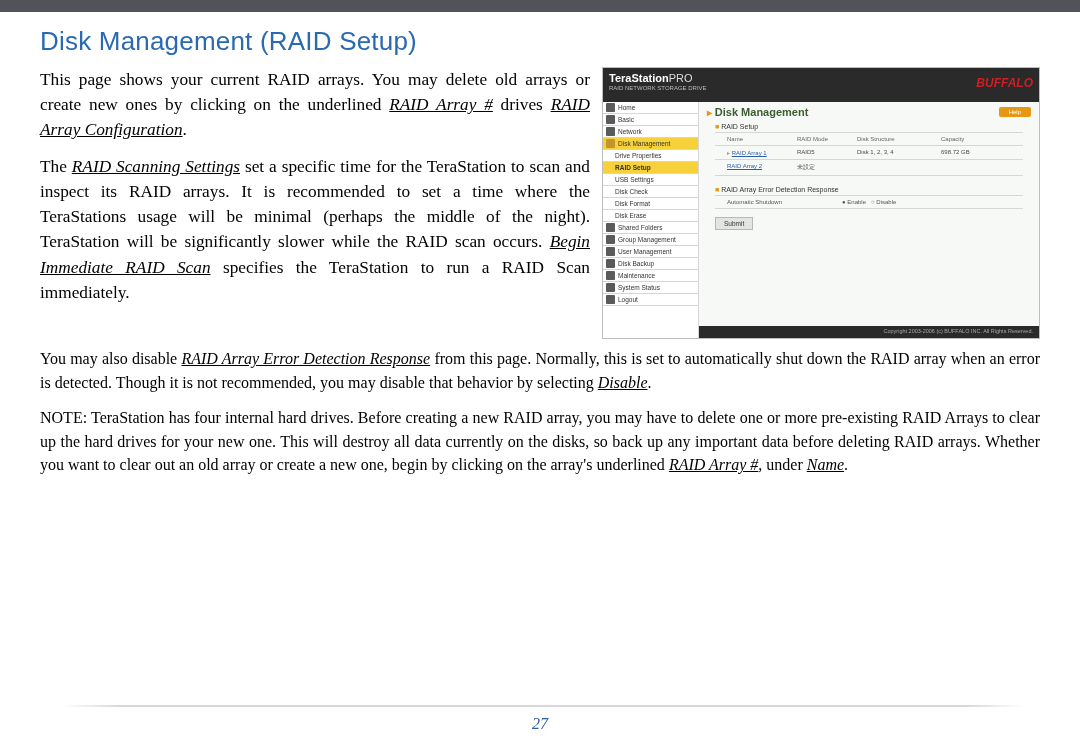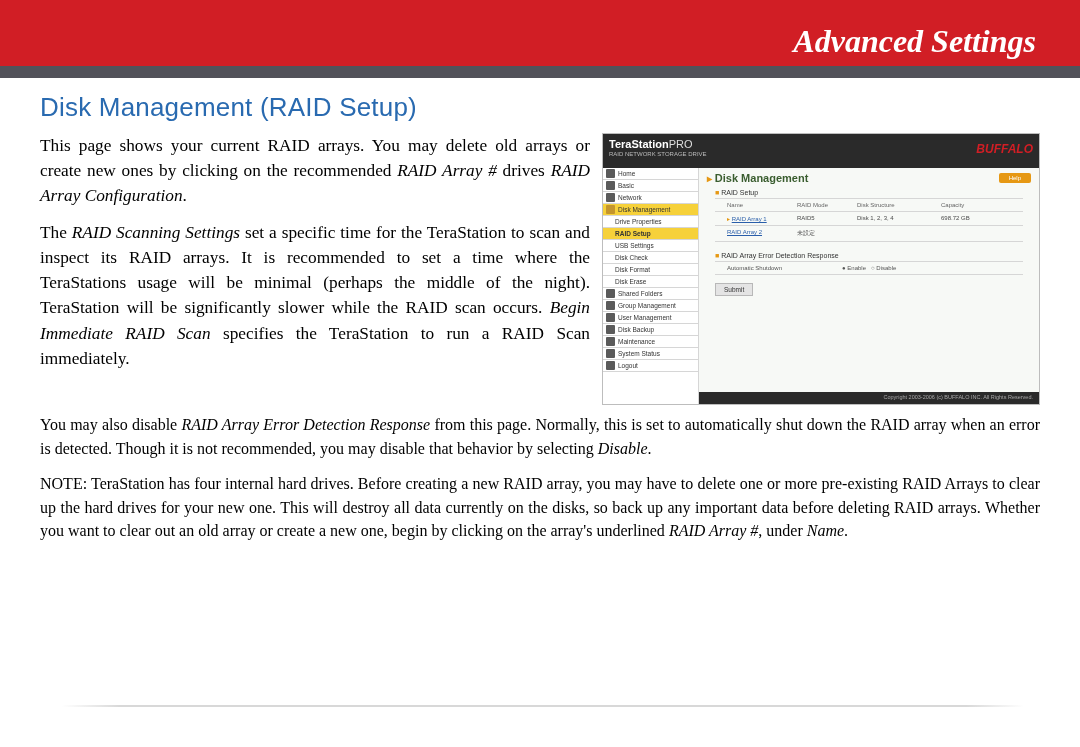--- a/index.html
+++ b/index.html
@@ -45,29 +45,26 @@
   .ss-table .link { color:#2a5eaa; text-decoration:underline; }
   .ss-table .bullet::before { content:"▸ "; color:#e69813; }
   .ss-main .sect-lbl2 { font-size:7px; color:#333; padding:10px 0 2px 16px; }
   .ss-main .sect-lbl2::before { content:"■ "; color:#e69813; }
   .ss-opt-row { margin:0 16px; border-top:1px solid #d6d6d6; border-bottom:1px solid #d6d6d6; padding:3px 0 3px 12px; font-size:6px; color:#555; display:flex; gap:60px; }
   .ss-submit { margin:8px 16px; background:#e4e4e4; border:1px solid #b8b8b8; font-size:6.5px; color:#333; padding:2px 8px; display:inline-block; }
   .ss-footer { position:absolute; bottom:0; left:0; right:0; background:#2a2a2a; height:12px; color:#a8a8a8; font-size:5.5px; text-align:right; padding:2px 6px 0 0; font-family:Arial,sans-serif; }
   .wide-text { font-size:16px; line-height:1.47; clear:both; }
   .footer-rule { position:absolute; left:62px; right:56px; bottom:40px; height:2px; background:linear-gradient(to right, rgba(238,238,238,0) 0%, #d8d8d8 6%, #d8d8d8 94%, rgba(238,238,238,0) 100%); }
   .page-num { position:absolute; left:0; right:0; bottom:14px; text-align:center; font-style:italic; color:#2b5e9c; font-size:16px; }
-  em, .ital { font-style:italic; }
+  em, .ital { font-style:italic;text-decoration:underline; }
 </style>
 </head>
 <body>
 
 <div class="page">
-  <div class="red-band">
-    <div class="title">Advanced Settings</div>
-  </div>
   <div class="grey-bar"></div>
 
   <div class="content">
     <div class="section-title">Disk Management (RAID Setup)</div>
 
     <div class="two-col">
 
       <div class="float-figure">
         <div class="ss-header">
           <div class="prod"><span>TeraStation</span><span class="pro">PRO</span></div>
@@ -171,32 +168,33 @@
               <span>● <span>Enable</span> &nbsp; ○ <span>Disable</span></span>
             </div>
             <div class="ss-submit">Submit</div>
             <div class="ss-footer">Copyright 2003-2006 (c) BUFFALO INC. All Rights Reserved.</div>
           </div>
         </div>
       </div>
 
       <div class="left-text">
         <p class="para">
-          <span>This page shows your current RAID arrays.  You may delete old arrays or create new ones by clicking on the recommended </span><em>RAID Array #</em><span> drives </span><em>RAID Array Configuration</em><span>.</span>
+          <span>This page shows your current RAID arrays.  You may delete old arrays or create new ones by clicking on the underlined </span><em>RAID Array #</em><span> drives </span><em>RAID Array Configuration</em><span>.</span>
         </p>
         <p class="para">
           <span>The </span><em>RAID Scanning Settings</em><span> set a specific time for the TeraStation to scan and inspect its RAID arrays.  It is recommended to set a time where the TeraStations usage will be minimal (perhaps the middle of the night).  TeraStation will be significantly slower while the RAID scan occurs. </span><em>Begin Immediate RAID Scan</em><span> specifies the TeraStation to run a RAID Scan immediately.</span>
         </p>
       </div>
     </div>
 
     <div class="wide-text">
       <p class="para">
         <span>You may also disable </span><em>RAID Array Error Detection Response</em><span> from this page.  Normally, this is set to automatically shut down the RAID array when an error is detected.  Though it is not recommended, you may disable that behavior by selecting </span><em>Disable</em><span>.</span>
       </p>
       <p class="para">
         <span>NOTE: TeraStation has four internal hard drives.  Before creating a new RAID array, you may have to delete one or more pre-existing RAID Arrays to clear up the hard drives for your new one.  This will destroy all data currently on the disks, so back up any important data before deleting RAID arrays.  Whether you want to clear out an old array or create a new one, begin by clicking on the array's underlined </span><em>RAID Array #</em><span>, under </span><em>Name</em><span>.</span>
       </p>
     </div>
   </div>
 
   <div class="footer-rule"></div>
+  <div class="page-num">27</div>
 </div>
 
 </body></html>

